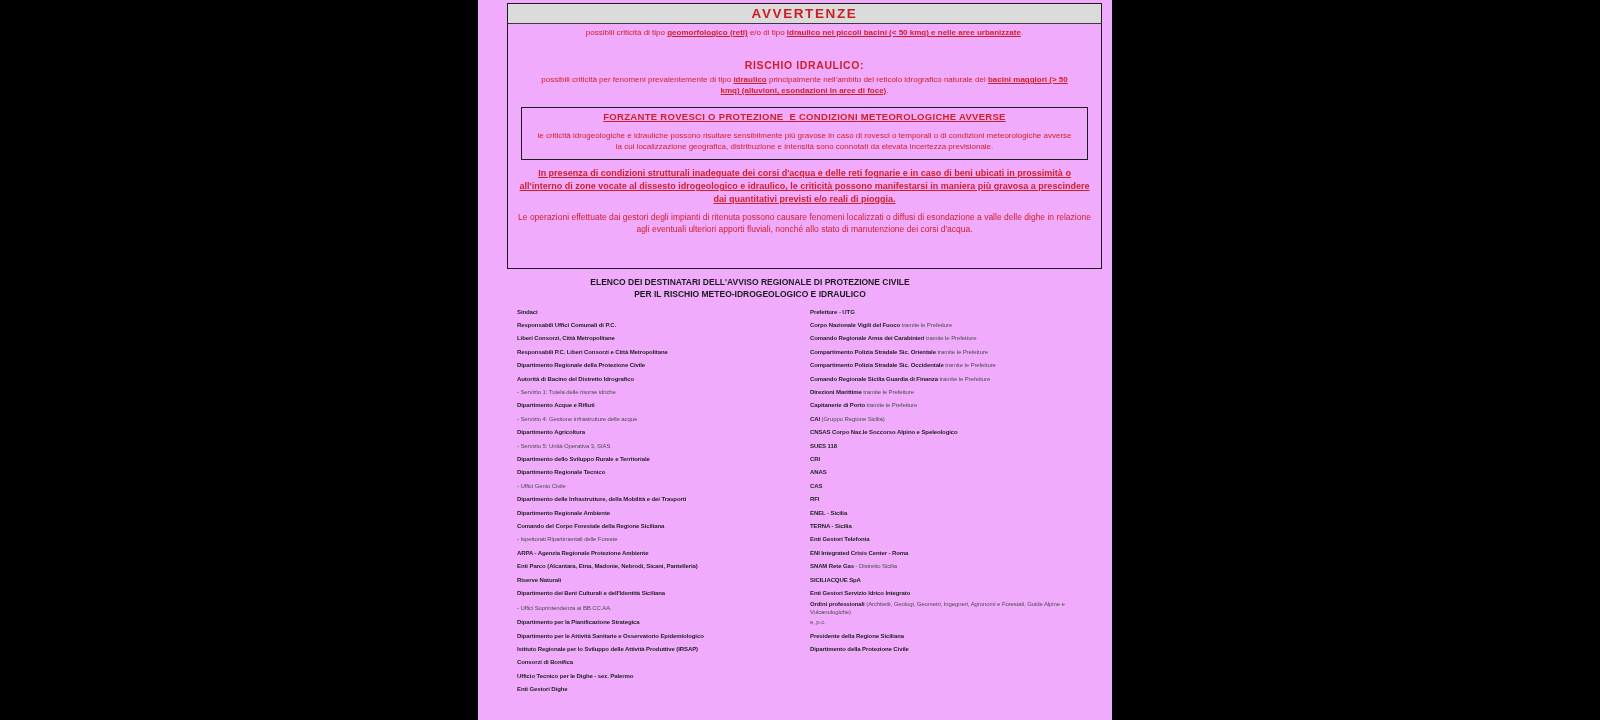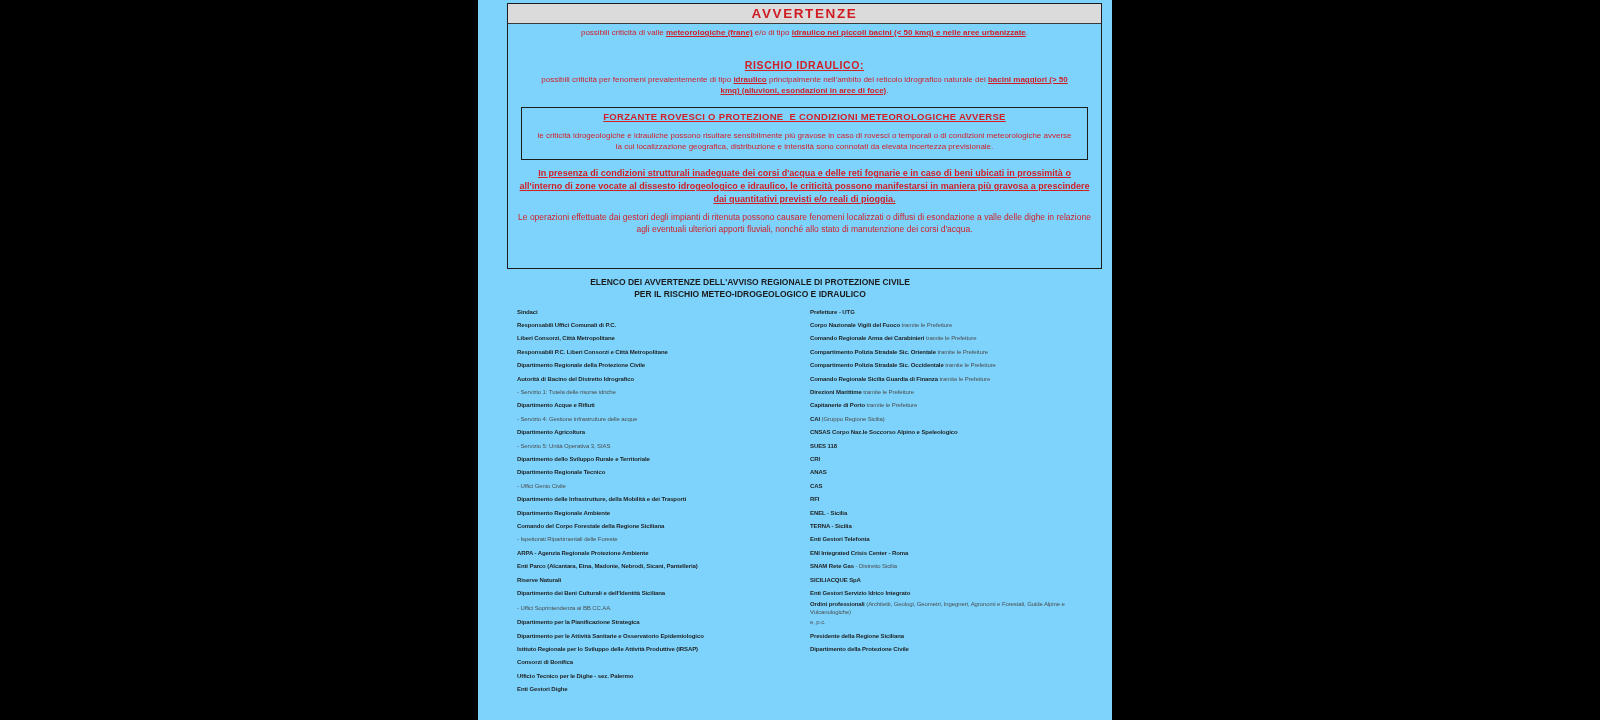--- a/index.html
+++ b/index.html
@@ -4,35 +4,35 @@
 <style>
   html,body { margin:0; padding:0; }
   body {
     width:1600px; height:720px; overflow:hidden;
     background:#000;
     font-family:"Liberation Sans", sans-serif;
     position:relative;
   }
   .paper {
     position:absolute; left:478px; top:0; width:634px; height:720px;
-    background:#7dd3fc;
+    background:#f0abfc;
   }
   
   .warn-box {
     position:absolute; left:29px; top:3px; width:595px; height:266px;
     border:1px solid #1c1c1c; box-sizing:border-box;
     text-align:center; color:#d01f26;
   }
   .warn-titlebar {
     height:19px; background:#dbdbdb; border-bottom:1px solid #3a3a3a;
     display:flex; align-items:center; justify-content:center;
   }
   .warn-title { font-weight:bold; font-size:13.5px; letter-spacing:1.6px; color:#cf1b22; }
   .h-red  { font-weight:bold; font-size:10.5px; letter-spacing:0.6px; margin-top:13px; }
-  .h-red.second { margin-top:21px;text-decoration:underline; }
+  .h-red.second { margin-top:21px; }
   .p-red  { font-size:8px; line-height:11px; margin:3px 24px 0; }
   .bu     { font-weight:bold; text-decoration:underline; }
   .inner-box {
     border:1px solid #1c1c1c; margin:11px 13px 0; padding:3px 6px 7px;
   }
   .inner-title {
     font-weight:bold; font-size:9.5px; letter-spacing:0.3px;
     text-decoration:underline; white-space:pre-wrap;
   }
   .inner-body { font-size:8px; line-height:11px; margin:8px 6px 0;text-align:center; }
@@ -58,36 +58,36 @@
 </head>
 <body>
 
 <div class="paper">
 
   <div class="warn-box">
     <div class="warn-titlebar">
       <span class="warn-title">AVVERTENZE</span>
     </div>
 
-    <p class="p-red"><span>possibili criticità di valle </span><span class="bu">meteorologiche (frane)</span><span> e/o di tipo </span><span class="bu">idraulico nei piccoli bacini (&lt; 50 kmq) e nelle aree urbanizzate</span><span>.</span></p>
+    <p class="p-red"><span>possibili criticità di tipo </span><span class="bu">geomorfologico (reti)</span><span> e/o di tipo </span><span class="bu">idraulico nei piccoli bacini (&lt; 50 kmq) e nelle aree urbanizzate</span><span>.</span></p>
 
     <div class="h-red second">RISCHIO IDRAULICO:</div>
     <p class="p-red"><span>possibili criticità per fenomeni prevalentemente di tipo </span><span class="bu">idraulico</span><span> principalmente nell'ambito del reticolo idrografico naturale dei </span><span class="bu">bacini maggiori (&gt; 50 kmq) (alluvioni, esondazioni in aree di foce)</span><span>.</span></p>
 
     <div class="inner-box">
       <div class="inner-title">FORZANTE ROVESCI O PROTEZIONE  E CONDIZIONI METEOROLOGICHE AVVERSE</div>
       <div class="inner-body">le criticità idrogeologiche e idrauliche possono risultare sensibilmente più gravose in caso di rovesci o temporali o di condizioni meteorologiche avverse la cui localizzazione geografica, distribuzione e intensità sono connotati da elevata incertezza previsionale.</div>
     </div>
 
     <div class="bold-para">In presenza di condizioni strutturali inadeguate dei corsi d'acqua e delle reti fognarie e in caso di beni ubicati in prossimità o all'interno di zone vocate al dissesto idrogeologico e idraulico, le criticità possono manifestarsi in maniera più gravosa a prescindere dai quantitativi previsti e/o reali di pioggia.</div>
     <div class="last-para">Le operazioni effettuate dai gestori degli impianti di ritenuta possono causare fenomeni localizzati o diffusi di esondazione a valle delle dighe in relazione agli eventuali ulteriori apporti fluviali, nonché allo stato di manutenzione dei corsi d'acqua.</div>
   </div>
 
   <div class="elenco">
-    <div>ELENCO DEI AVVERTENZE DELL'AVVISO REGIONALE DI PROTEZIONE CIVILE</div>
+    <div>ELENCO DEI DESTINATARI DELL'AVVISO REGIONALE DI PROTEZIONE CIVILE</div>
     <div>PER IL RISCHIO METEO-IDROGEOLOGICO E IDRAULICO</div>
   </div>
 
   <table class="recipients">
     <tbody>
         <tr>
           <td class="col-left"><span class="lb">Sindaci</span></td>
           <td class="col-right"><span class="lb">Prefetture - UTG</span></td>
         </tr>
         <tr>

